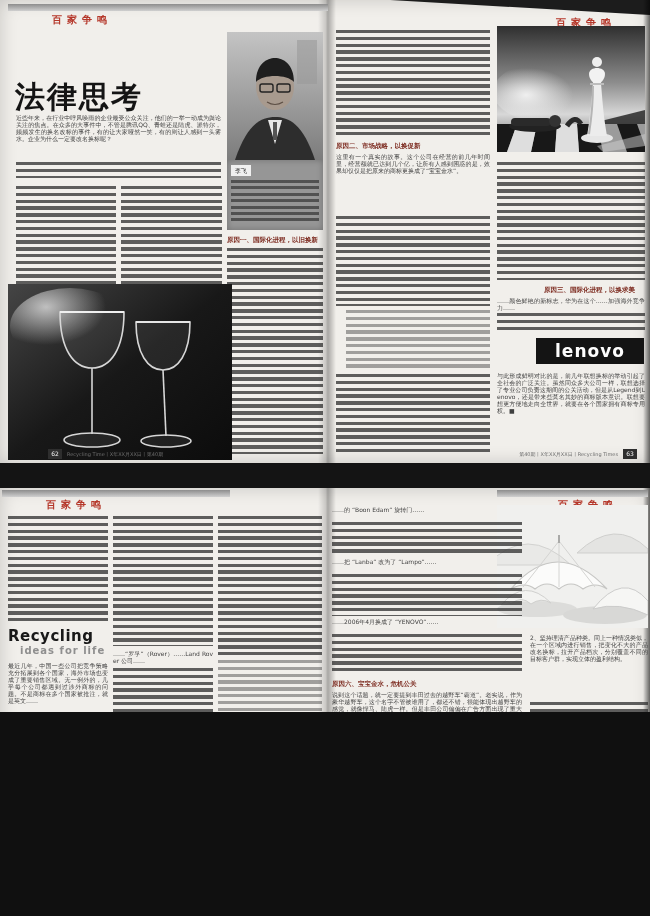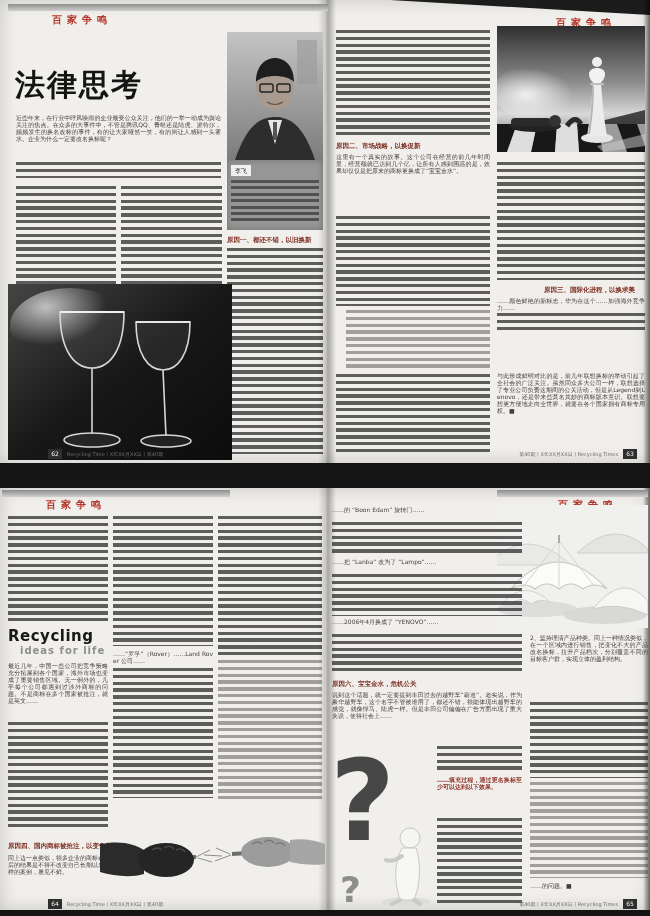--- a/index.html
+++ b/index.html
@@ -1,16 +1,16 @@
 <!DOCTYPE html>
 <html><head>
 <meta charset="utf-8">
 <style>
   html,body{margin:0;padding:0;background:#101010;}
-  #canvas{position:relative;width:650px;height:916px;margin:0 auto;overflow:hidden;
+  #canvas{position:relative;width:650px;height:712px;margin:0 auto;overflow:hidden;
           font-family:"DejaVu Sans",sans-serif;background:#141414;}
   .abs{position:absolute;}
   .spread{background:#f1efeb;box-shadow:inset 0 0 18px rgba(0,0,0,.18);}
   .gutter{background:linear-gradient(90deg,rgba(0,0,0,0),rgba(0,0,0,.16) 42%,rgba(0,0,0,.30) 55%,rgba(0,0,0,0));}
   .edge-r{background:linear-gradient(90deg,rgba(0,0,0,0),rgba(0,0,0,.55));}
   .hdr-bar{background:linear-gradient(180deg,#8d8d8d,#cfcfcf);}
   .hdr-txt{font-size:10px;font-weight:bold;letter-spacing:5px;color:#b5372a;white-space:nowrap;}
   .title{font-family:"Liberation Serif",serif;font-weight:bold;font-size:30px;line-height:37px;
          letter-spacing:2px;color:#141414;}
   .tiny{font-size:6px;line-height:7px;color:#3f3f3f;text-align:justify;overflow:hidden;word-break:break-all;}
@@ -36,21 +36,21 @@
 <div id="canvas">
 
   <div class="abs spread" style="left:0;top:0;width:650px;height:463px;"></div>
   <div class="abs wedge" style="left:390px;top:0;width:260px;height:15px;"></div>
   <div class="abs gutter" style="left:318px;top:0;width:18px;height:463px;"></div>
   <div class="abs edge-r" style="left:643px;top:0;width:7px;height:463px;"></div>
 
   <div class="abs hdr-bar" style="left:8px;top:4px;width:320px;height:7px;"></div>
   <div class="abs hdr-txt" style="left:52px;top:13px;">百家争鸣</div>
 
-  <div class="abs title" style="left:15px;top:66px;">法律思考</div>
+  <div class="abs title" style="left:15px;top:78px;">法律思考</div>
 
   <div class="abs tiny" style="left:16px;top:114px;width:205px;height:46px;">近些年来，在行业中呼风唤雨的企业最受公众关注，他们的一举一动成为舆论关注的焦点。在众多的大事件中，不管是腾讯QQ、青蛙还是陆虎、派特尔，频频发生的换名改标的事件，有的让大家哑然一笑，有的则让人感到一头雾水。企业为什么一定要改名换标呢？</div>
   <div class="abs gk" style="left:16px;top:162px;width:205px;height:16px;"></div>
 
   <div class="abs gk" style="left:16px;top:186px;width:100px;height:104px;"></div>
   <div class="abs gk" style="left:121px;top:186px;width:101px;height:104px;"></div>
 
   <div class="abs" style="left:227px;top:32px;width:96px;height:128px;">
     <svg width="96" height="128" viewBox="0 0 96 128">
       <defs>
@@ -69,21 +69,21 @@
       <rect x="33" y="52" width="13" height="8" rx="2" fill="none" stroke="#222" stroke-width="1.4"></rect>
       <rect x="50" y="52" width="13" height="8" rx="2" fill="none" stroke="#222" stroke-width="1.4"></rect>
       <path d="M40,70 Q48,75 56,70" stroke="#5d4f45" stroke-width="1.2" fill="none"></path>
     </svg>
   </div>
 
   <div class="abs caption-box" style="left:227px;top:160px;width:96px;height:70px;">
     <div class="abs chip" style="left:4px;top:5px;width:20px;height:11px;">李飞</div>
     <div class="abs gk-cap" style="left:4px;top:20px;width:88px;height:45px;"></div>
   </div>
-  <div class="abs rhead" style="left:227px;top:236px;width:96px;">原因一、都还不错，以旧换新</div>
+  <div class="abs rhead" style="left:227px;top:236px;width:96px;">原因一、国际化进程，以旧换新</div>
   <div class="abs gk" style="left:227px;top:248px;width:96px;height:206px;"></div>
 
   <div class="abs" style="left:8px;top:284px;width:224px;height:176px;">
     <svg width="224" height="176" viewBox="0 0 224 176">
       <defs>
         <linearGradient id="wb" x1="0" y1="0" x2="1" y2="1">
           <stop offset="0" stop-color="#454545"></stop>
             <stop offset=".5" stop-color="#181818"></stop>
             <stop offset="1" stop-color="#0c0c0c"></stop>
         </linearGradient>
@@ -157,20 +157,21 @@
       <path d="M93,58 L107,58" stroke="#bdbdbd" stroke-width="2"></path>
       <path d="M96,60 C96,80 94,95 92,108" stroke="#b5b5b5" stroke-width="2" fill="none"></path>
     </svg>
   </div>
 
   <div class="abs gk" style="left:497px;top:162px;width:148px;height:118px;"></div>
   <div class="abs rhead" style="left:497px;top:286px;width:148px;margin-left:47px;">原因三、国际化进程，以换求美</div>
   <div class="abs tiny" style="left:497px;top:297px;width:148px;height:14px;">……颜色鲜艳的新标志，华为在这个……加强海外竞争力……</div>
   <div class="abs gk" style="left:497px;top:313px;width:148px;height:20px;"></div>
 
+  <div class="abs lenovo-logo" style="left:536px;top:338px;width:108px;height:26px;">lenovo</div>
 
   <div class="abs tiny" style="left:497px;top:372px;width:148px;height:68px;">与此形成鲜明对比的是，前几年联想换标的举动引起了全社会的广泛关注。虽然同众多大公司一样，联想选择了专业公司负责这期间的公关活动，但是从Legend到Lenovo，还是带来些莫名其妙的商标版本意识。联想要想更方便地走向全世界，就要在各个国家拥有商标专用权。■</div>
 
   <div class="abs footer-txt" style="left:500px;top:451px;width:118px;text-align:right;">第40期丨X年XX月XX日丨Recycling Times</div>
   <div class="abs pagebox" style="left:623px;top:449px;width:14px;height:10px;">63</div>
 
   <div class="abs spread" style="left:0;top:488px;width:650px;height:422px;"></div>
   <div class="abs gutter" style="left:318px;top:488px;width:18px;height:422px;"></div>
   <div class="abs edge-r" style="left:643px;top:488px;width:7px;height:422px;"></div>
 

